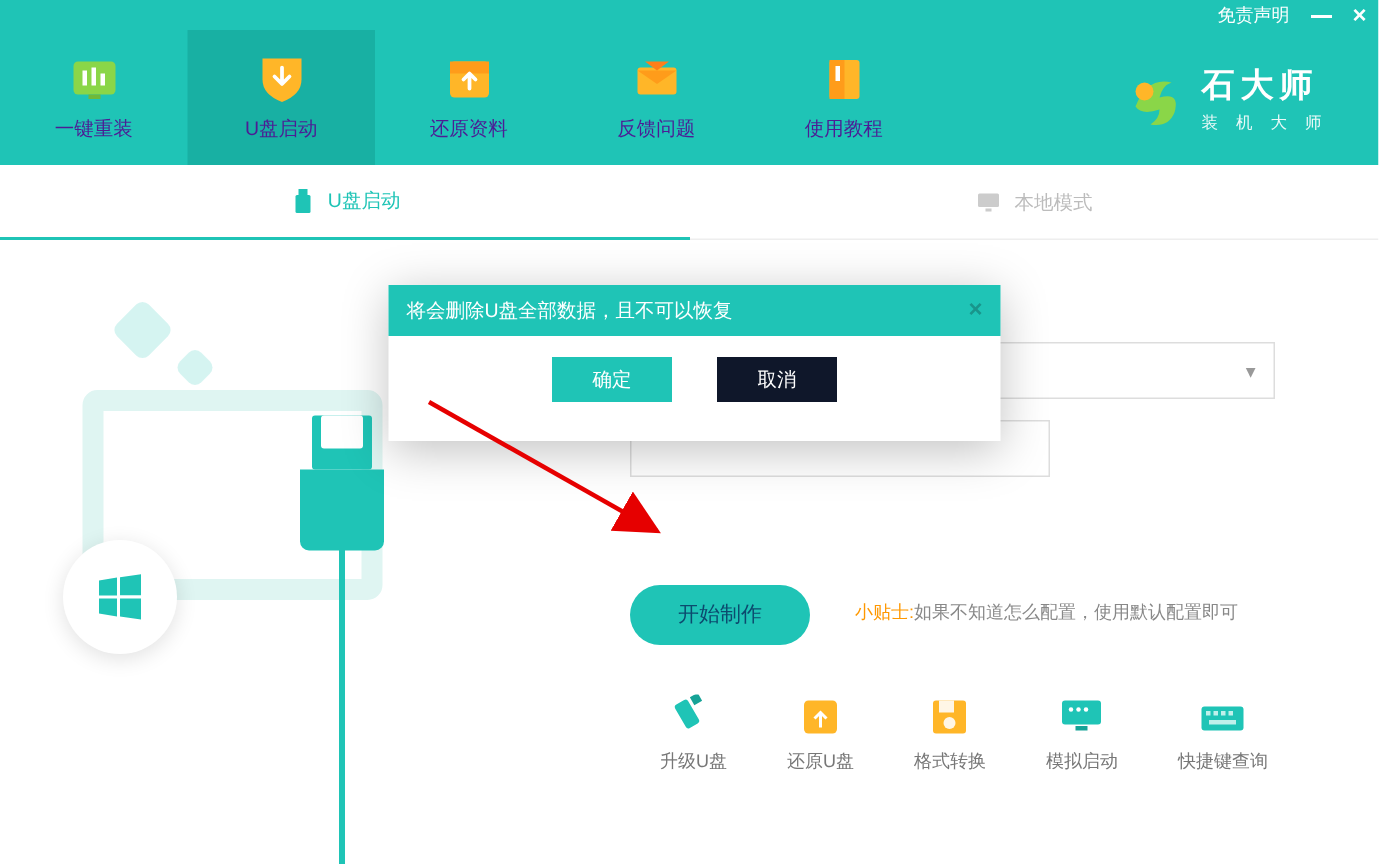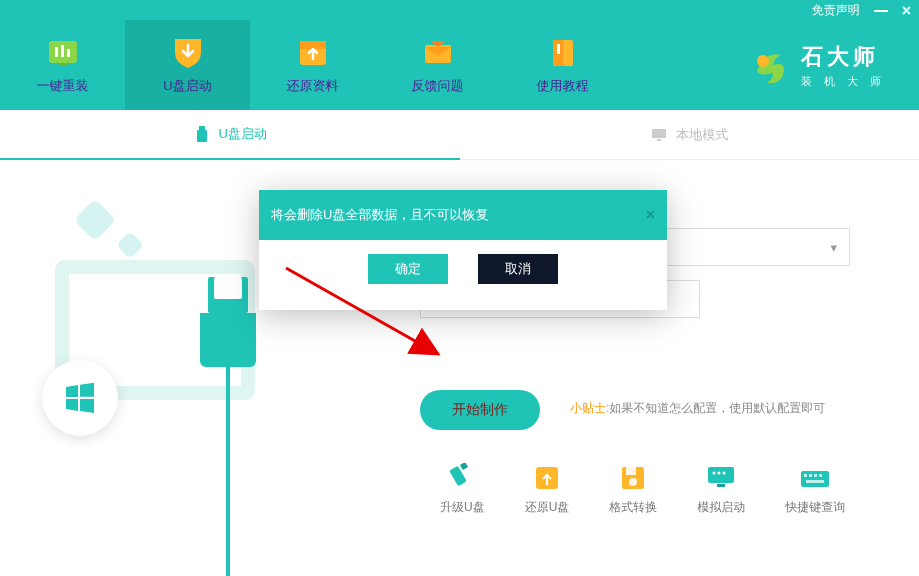--- a/index.html
+++ b/index.html
@@ -43,29 +43,29 @@
 .usb-body { width: 56px; height: 54px; background: #1fc4b6; border-radius: 0 0 6px 6px; }
 .usb-cable { position: absolute; left: 226px; top: 196px; width: 4px; height: 230px; background: #1fc4b6; }
 
 .win-circle { position: absolute; left: 42px; top: 200px; width: 76px; height: 76px; border-radius: 50%; background: #fff; box-shadow: 0 3px 14px rgba(0,0,0,.12); display: flex; align-items: center; justify-content: center; }
 .win-circle svg { width: 34px; height: 34px; }
 
 .form-area { position: absolute; left: 420px; top: 68px; width: 430px; }
 .select-box { height: 38px; border: 1px solid #ddd; background: #fff; display: flex; align-items: center; padding: 0 12px; color: #666; font-size: 13px; margin-bottom: 14px; cursor: pointer; justify-content: space-between; }
 .select-box .caret { color: #999; }
 .input-box { height: 38px; border: 1px solid #ddd; padding: 0 12px; font-size: 13px; width: 280px; margin-bottom: 14px; }
-.start-btn { position: absolute; left: 420px; top: 230px; width: 120px; height: 40px; background: #1fc4b6; color: #7f1d1d; border: none; border-radius: 20px; font-size: 14px; cursor: pointer; }
+.start-btn { position: absolute; left: 420px; top: 230px; width: 120px; height: 40px; background: #1fc4b6; color: #0c4a6e; border: none; border-radius: 20px; font-size: 14px; cursor: pointer; }
 .tip { position: absolute; left: 570px; top: 240px; font-size: 12px; color: #888; }
 .tip .tip-label { color: #ff9800; }
 
 .tools { position: absolute; left: 440px; bottom: -6px; display: flex; gap: 40px; }
 .tool { display: flex; flex-direction: column; align-items: center; gap: 6px; cursor: pointer; font-size: 12px; color: #777; }
 .tool .ti { width: 34px; height: 30px; display: flex; align-items: center; justify-content: center; }
 .modal { position: absolute; left: 259px; top: 190px; width: 408px; background: #fff; box-shadow: 0 6px 30px rgba(0,0,0,.25); }
-.modal-title { height: 50px; background: #1fc4b6; color: #fff; font-size: 13px; display: flex; align-items: center; padding: 0 12px; justify-content: space-between; }
+.modal-title { height: 34px; background: #1fc4b6; color: #fff; font-size: 13px; display: flex; align-items: center; padding: 0 12px; justify-content: space-between; }
 .modal-close { color: #19958b; font-size: 16px; cursor: pointer; font-weight: bold;}
 .modal-body { padding: 28px 32px 12px; font-size: 13px; color: #333; line-height: 1.7; min-height: 90px; }
 .modal-actions { display: flex; justify-content: center; gap: 30px; padding: 14px 0 26px; }
 .m-btn { width: 80px; height: 30px; color: #fff; border: none; font-size: 13px; cursor: pointer; }
 .m-btn.ok { background: #1fc4b6; }
 .m-btn.cancel { background: #0f172a; }
 
 .arrow-annot { position: absolute; left: 280px; top: 262px; pointer-events: none; }
 </style>
 </head>

